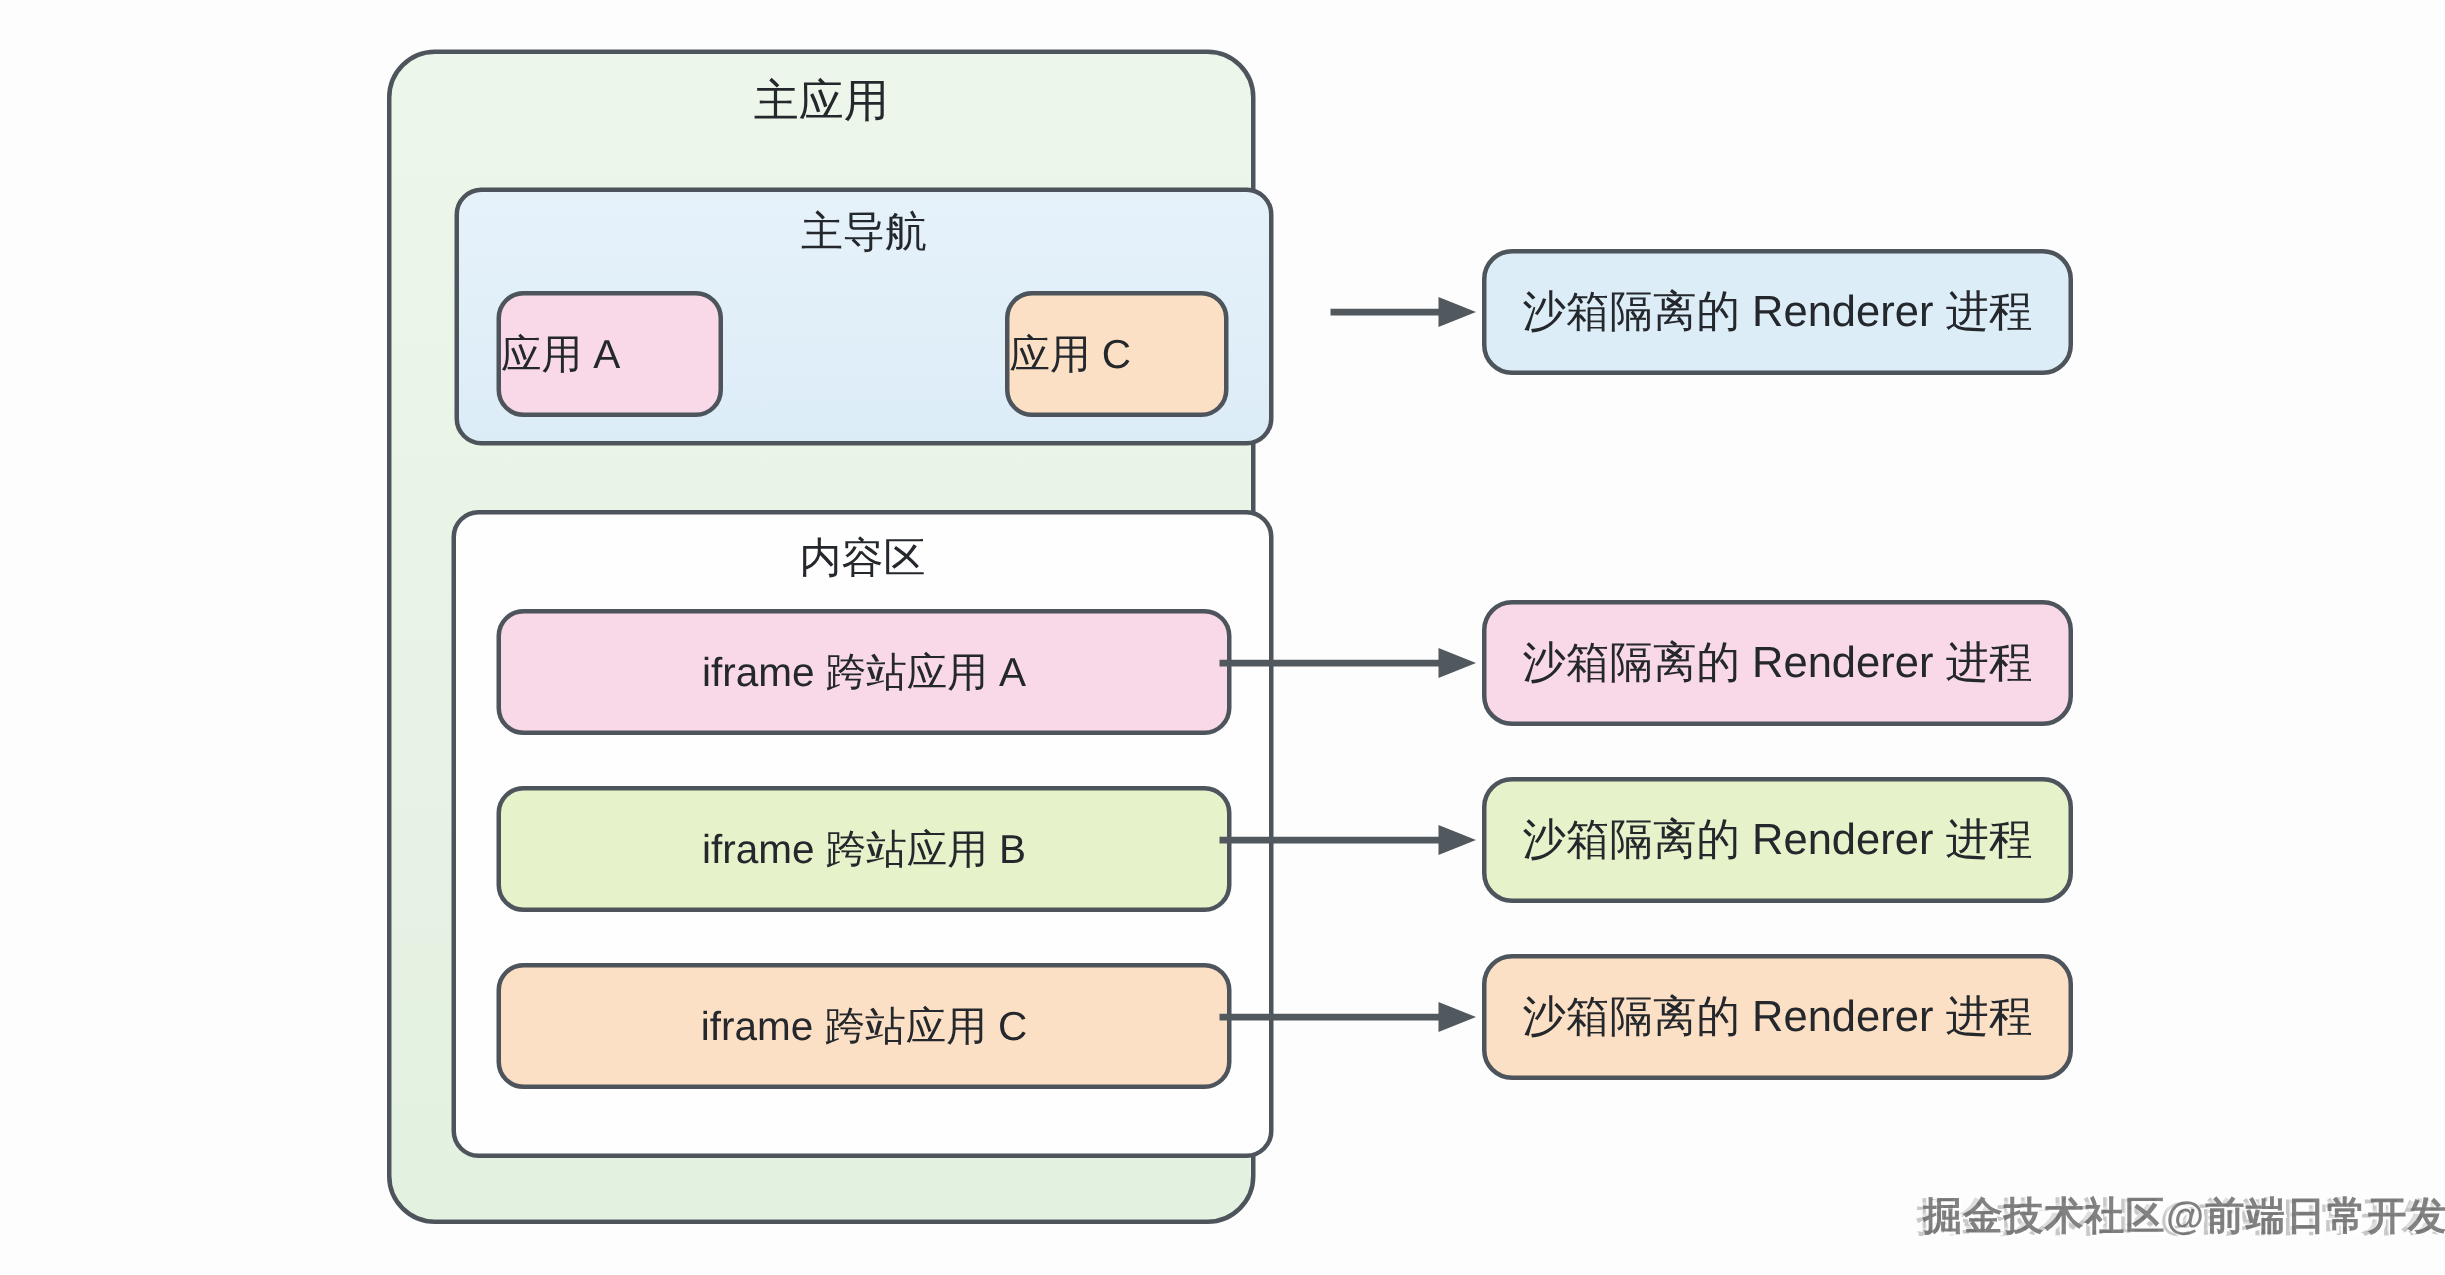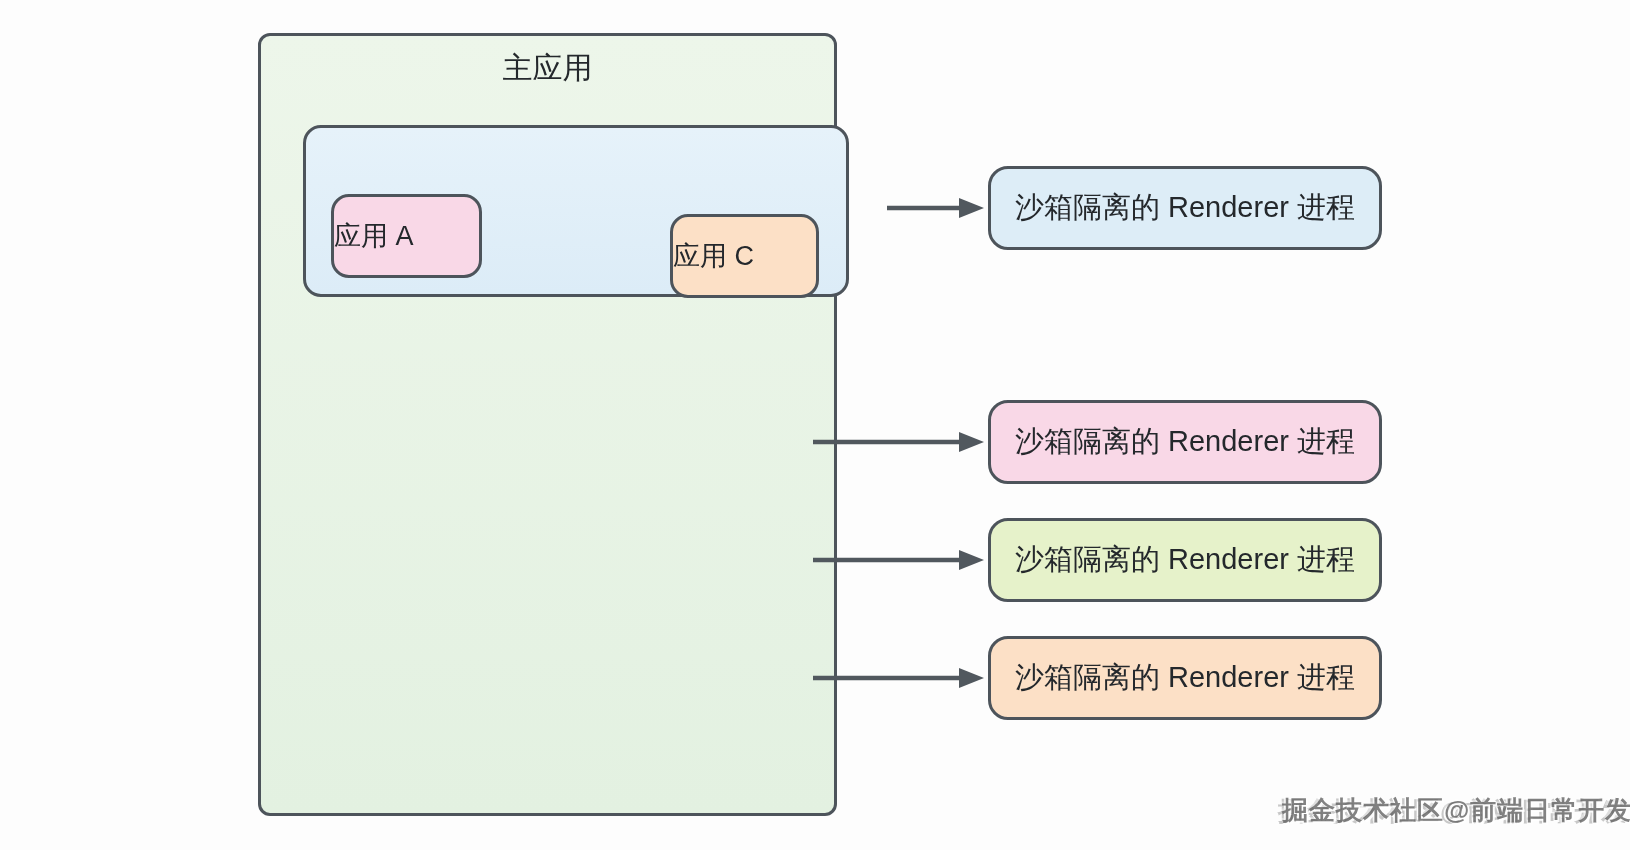--- a/index.html
+++ b/index.html
@@ -12,21 +12,21 @@
     position:relative;
     width:1630px;height:850px;
     background:#fdfdfd;
     font-family:"Liberation Sans","DejaVu Sans",sans-serif;
     color:var(--text);
     overflow:hidden;
   }
   .box{position:absolute;box-sizing:border-box;border:3.5px solid var(--border);}
   .main-app{
     left:258px;top:33px;width:579px;height:783px;
-    border-radius:12px;
+    border-radius:32px;
     background:linear-gradient(180deg,#edf6ea 0%,#e3f1e1 100%);
     padding-left:44px;
   }
   .main-title{
     position:absolute;left:0;right:0;top:14px;
     text-align:center;font-size:30px;line-height:36px;
   }
   .nav-box{
     left:42px;top:89px;width:546px;height:172px;
     border-radius:18px;
@@ -44,21 +44,21 @@
   .content-box .inner-title{top:12px;}
   .pill{
     position:absolute;box-sizing:border-box;
     border:3.5px solid var(--border);border-radius:18px;
     display:flex;align-items:center;justify-content:flex-start;
     font-size:27px;height:84px;top:66px;
     white-space:nowrap;
   }
   .pill-a{left:25px;width:151px;}
   .pill-b{left:198px;width:149px;}
-  .pill-c{left:364px;width:149px;margin-top:20px;}
+  .pill-c{left:364px;width:149px;}
   .iframe-pill{
     position:absolute;box-sizing:border-box;
     left:27px;width:490px;height:84px;
     border:3.5px solid var(--border);border-radius:18px;
     display:flex;align-items:center;justify-content:center;
     font-size:27px;white-space:nowrap;
   }
   .iframe-a{top:63px;}
   .iframe-b{top:181px;}
   .iframe-c{top:299px;}
@@ -89,28 +89,41 @@
 </style>
 </head>
 <body>
 
 <div class="stage">
 
   <div class="box main-app">
     <div class="main-title">主应用</div>
 
     <div class="box nav-box">
+      <div class="inner-title">主导航</div>
       <div class="pill pill-a" style="background: rgb(249, 216, 231);">
         <span>应用 A</span>
       </div>
       <div class="pill pill-c" style="background: rgb(252, 224, 198);">
         <span>应用 C</span>
       </div>
     </div>
 
+    <div class="box content-box">
+      <div class="inner-title">内容区</div>
+      <div class="iframe-pill iframe-a" style="background: rgb(249, 216, 231);">
+        <span>iframe 跨站应用 A</span>
+      </div>
+      <div class="iframe-pill iframe-b" style="background: rgb(230, 242, 202);">
+        <span>iframe 跨站应用 B</span>
+      </div>
+      <div class="iframe-pill iframe-c" style="background: rgb(252, 224, 198);">
+        <span>iframe 跨站应用 C</span>
+      </div>
+    </div>
   </div>
 
   <div class="renderer renderer-0" style="background: rgb(221, 237, 247);">
     <span>沙箱隔离的 Renderer 进程</span>
   </div>
   <div class="renderer renderer-1" style="background: rgb(249, 216, 231);">
     <span>沙箱隔离的 Renderer 进程</span>
   </div>
   <div class="renderer renderer-2" style="background: rgb(230, 242, 202);">
     <span>沙箱隔离的 Renderer 进程</span>

